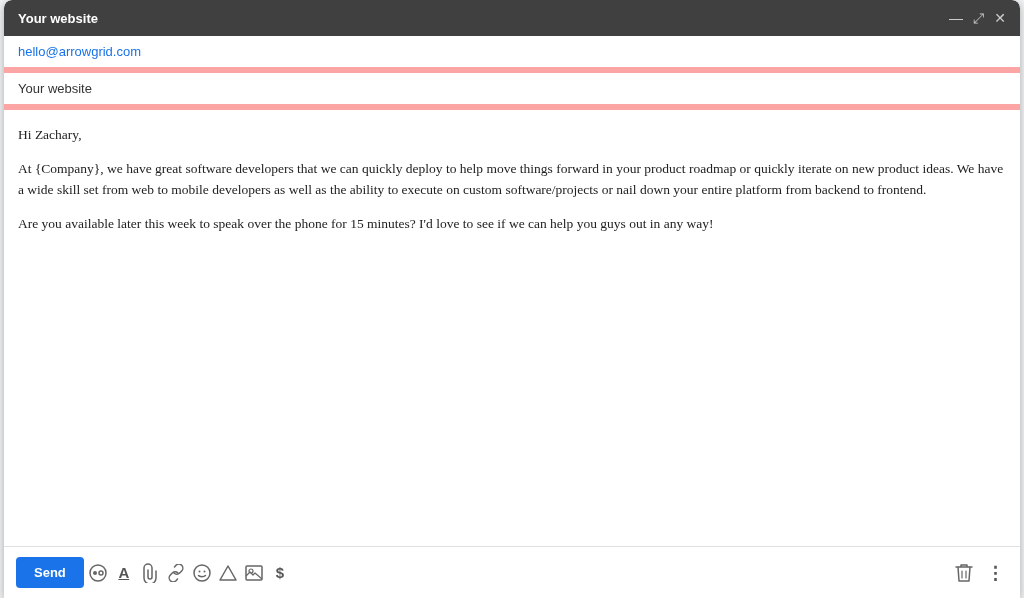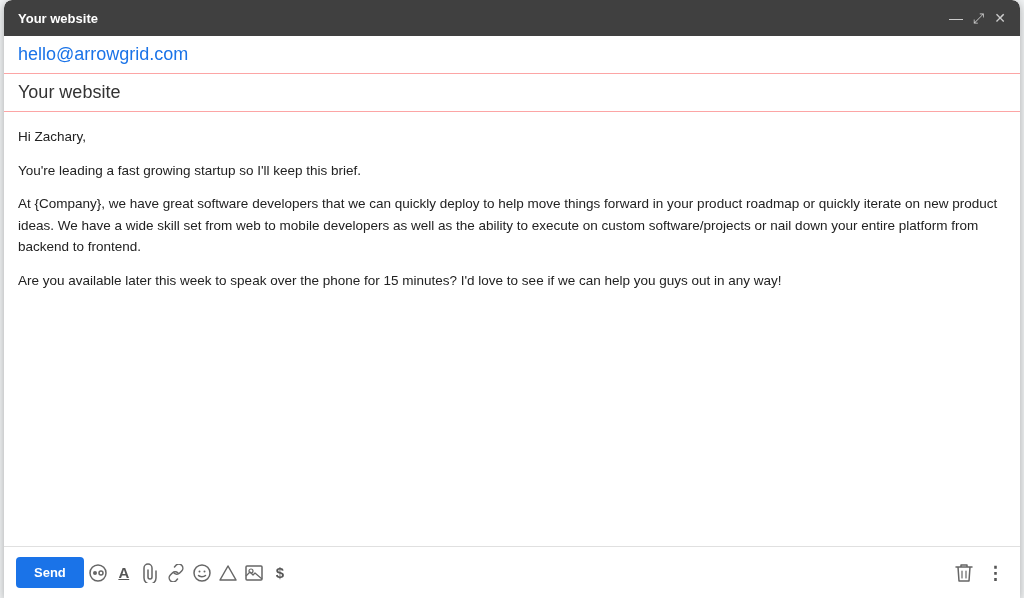--- a/index.html
+++ b/index.html
@@ -41,22 +41,22 @@
       align-items: center;
     }
     .titlebar-controls span {
       color: #ccc;
       font-size: 14px;
       cursor: pointer;
       line-height: 1;
     }
     .field-row {
       padding: 8px 14px;
-      border-bottom: 1px solid #fca5a5;
-      font-size: 18px;
+      border-bottom: 6px solid #fca5a5;
+      font-size: 13px;
       color: #333;
       min-height: 36px;
       display: flex;
       align-items: center;
     }
     .field-row.to-field {
       color: #1a73e8;
     }
     .field-row.subject-field {
       color: #333;
@@ -64,20 +64,21 @@
     .body-area {
       flex: 1;
       padding: 14px 14px;
       font-size: 13.5px;
       color: #222;
       line-height: 1.6;
       overflow-y: auto;
     }
     .body-area p {
       margin-bottom: 12px;
+      font-family: Liberation Serif, serif;
     }
     .toolbar {
       border-top: 1px solid #e0e0e0;
       padding: 10px 12px;
       display: flex;
       align-items: center;
       justify-content: space-between;
       min-height: 52px;
     }
     .toolbar-left {
@@ -131,21 +132,20 @@
   <div class="field-row to-field">
     <span>hello@arrowgrid.com</span>
   </div>
 
   <div class="field-row subject-field">
     <span>Your website</span>
   </div>
 
   <div class="body-area">
     <p>Hi Zachary,</p>
-    <p>You're leading a fast growing startup so I'll keep this brief.</p>
     <p>At {Company}, we have great software developers that we can quickly deploy to help move things forward in your product roadmap or quickly iterate on new product ideas. We have a wide skill set from web to mobile developers as well as the ability to execute on custom software/projects or nail down your entire platform from backend to frontend.</p>
     <p>Are you available later this week to speak over the phone for 15 minutes? I'd love to see if we can help you guys out in any way!</p>
   </div>
 
   <div class="toolbar">
     <div class="toolbar-left">
       <button class="send-btn">Send</button>
 
       <span class="toolbar-icon" title="Formatting options">
         <svg width="18" height="18" viewBox="0 0 18 18">

